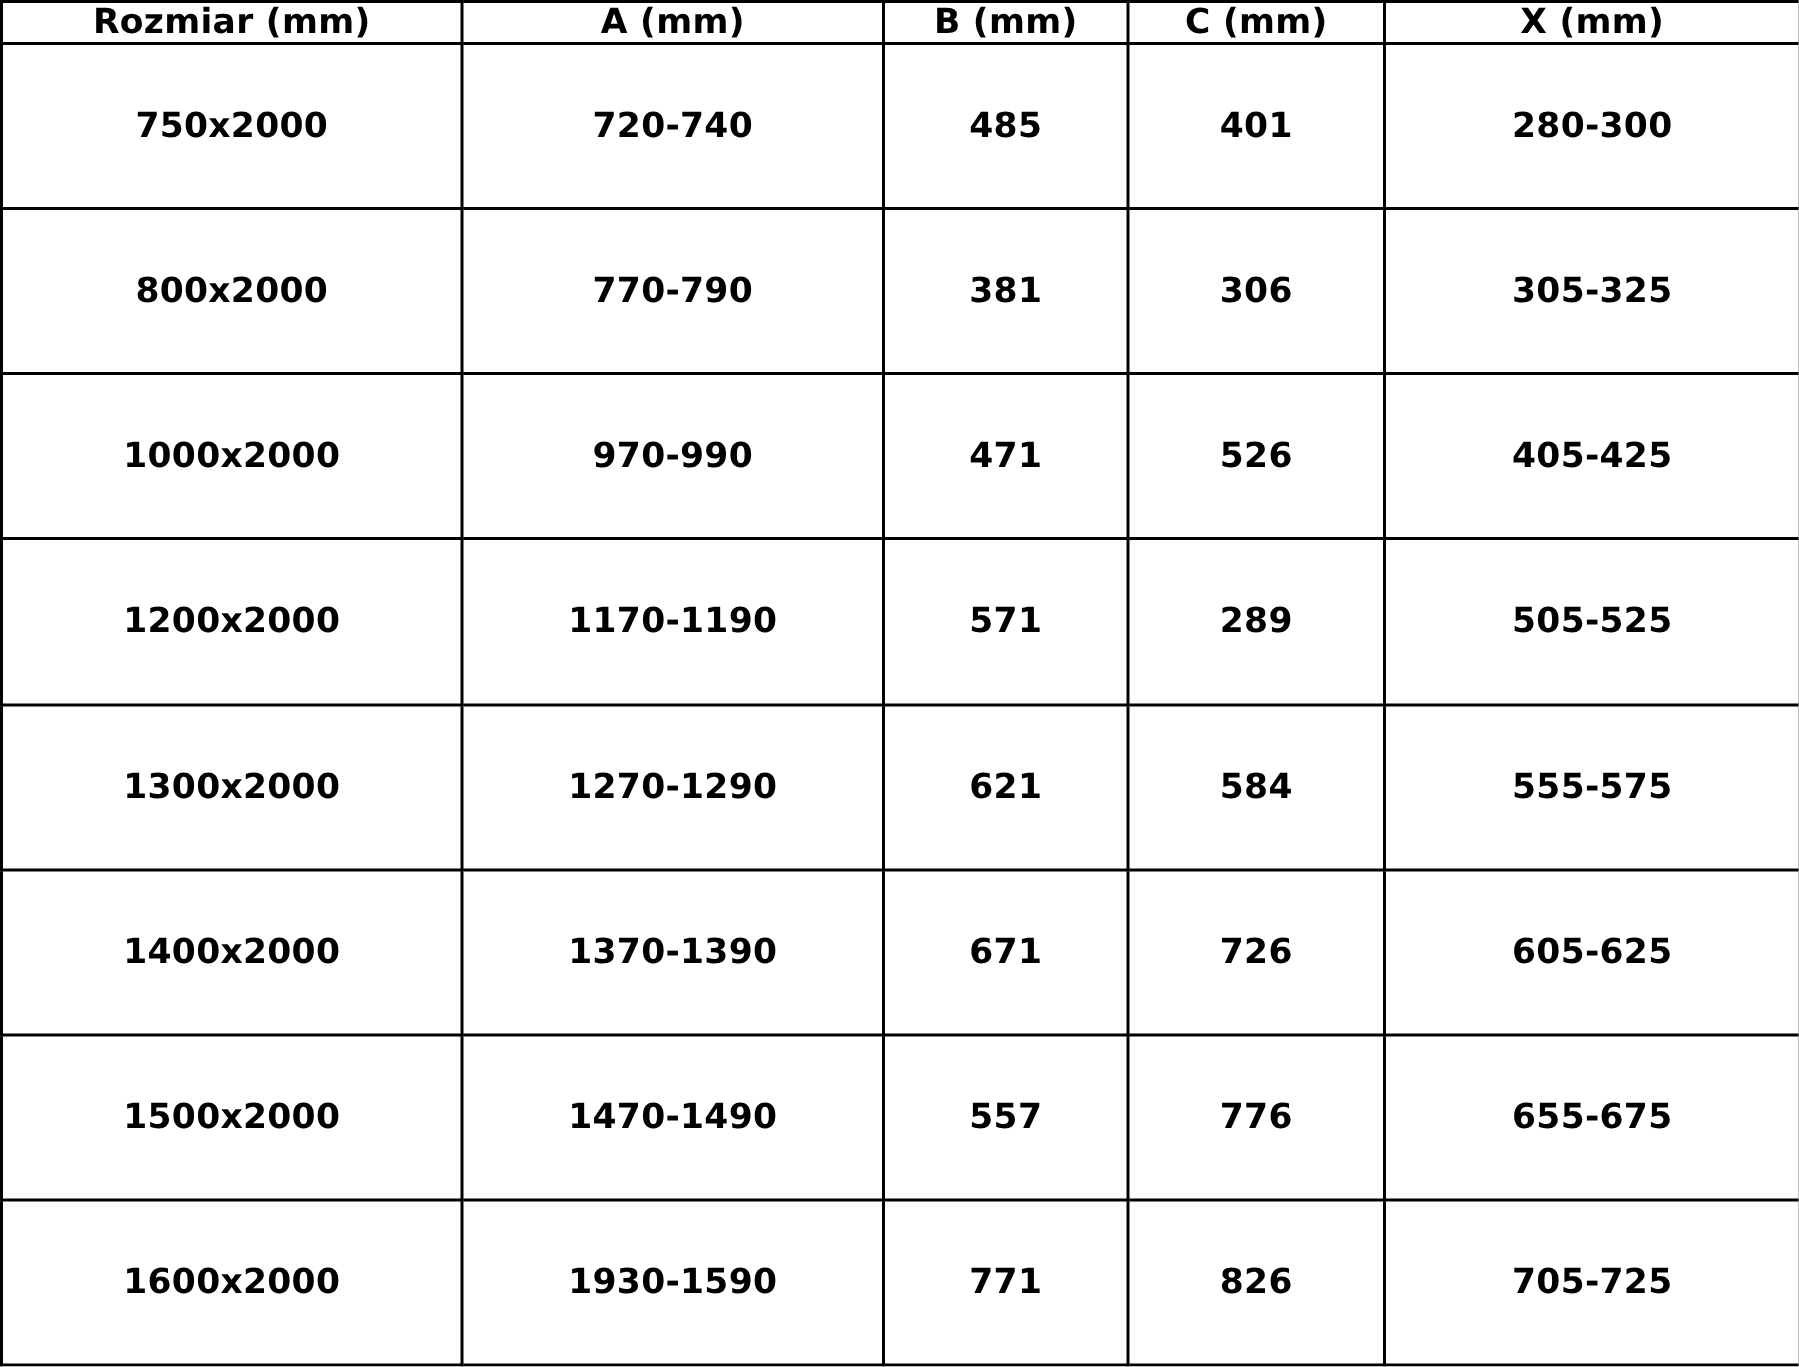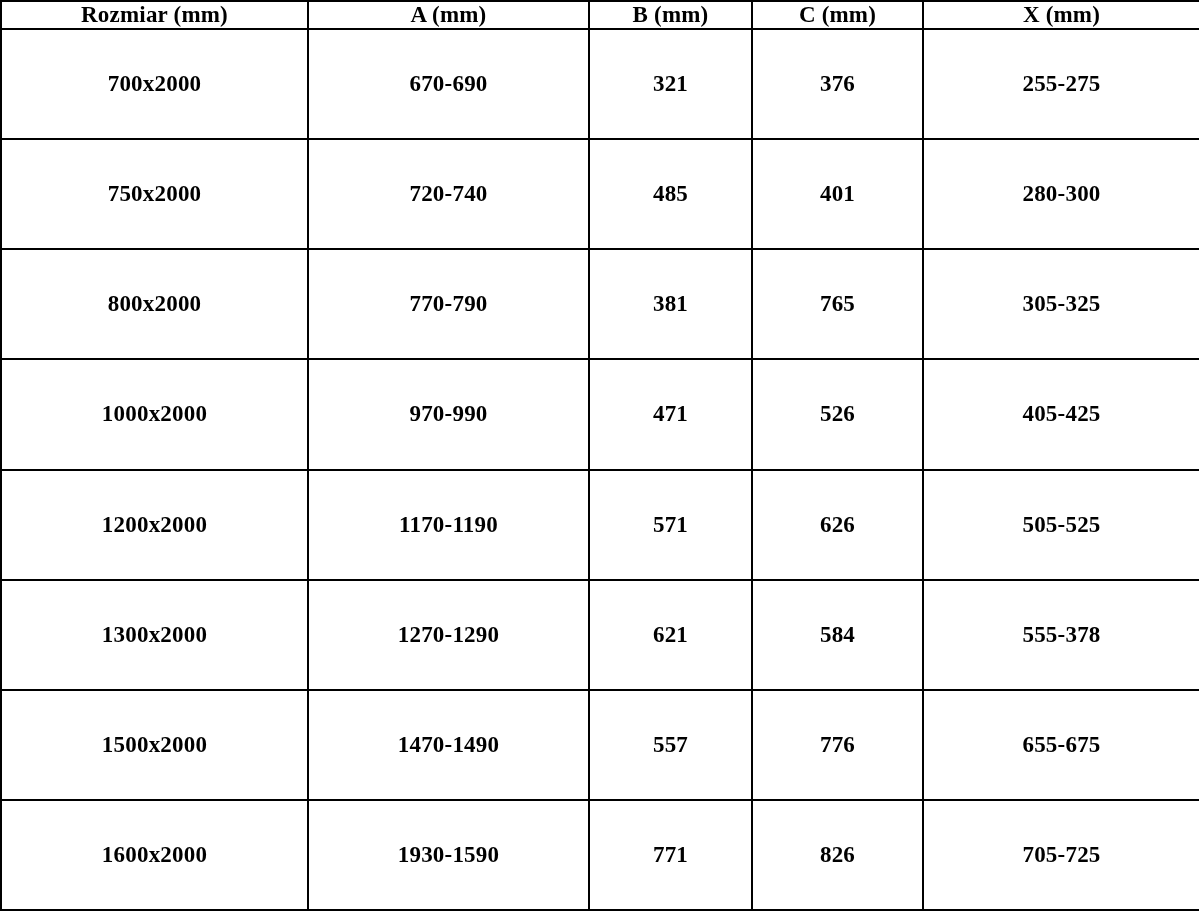--- a/index.html
+++ b/index.html
@@ -11,21 +11,20 @@
     width: 1199px;
     height: 911px;
     font-family: "DejaVu Sans", sans-serif;
     color: #000000;
     overflow: hidden;
   }
   .table-wrap {
     width: 1199px;
     height: 911px;
     box-sizing: border-box;
-    font-family: Liberation Serif, serif;
   }
   table.size-table {
     border-collapse: collapse;
     width: 1199px;
     height: 911px;
     table-layout: fixed;
   }
   table.size-table th,
   table.size-table td {
     border: 2px solid #000000;
@@ -68,60 +67,60 @@
       <tr>
         <th>Rozmiar (mm)</th>
         <th>A (mm)</th>
         <th>B (mm)</th>
         <th>C (mm)</th>
         <th>X (mm)</th>
       </tr>
     </thead>
     <tbody>
       <tr>
-        <td>700x2000</td>
-        <td>670-690</td>
-        <td>321</td>
-        <td>376</td>
-        <td>255-275</td>
-      </tr>
-      <tr>
         <td>750x2000</td>
         <td>720-740</td>
         <td>485</td>
         <td>401</td>
         <td>280-300</td>
       </tr>
       <tr>
         <td>800x2000</td>
         <td>770-790</td>
         <td>381</td>
-        <td>765</td>
+        <td>306</td>
         <td>305-325</td>
       </tr>
       <tr>
         <td>1000x2000</td>
         <td>970-990</td>
         <td>471</td>
         <td>526</td>
         <td>405-425</td>
       </tr>
       <tr>
         <td>1200x2000</td>
         <td>1170-1190</td>
         <td>571</td>
-        <td>626</td>
+        <td>289</td>
         <td>505-525</td>
       </tr>
       <tr>
         <td>1300x2000</td>
         <td>1270-1290</td>
         <td>621</td>
         <td>584</td>
-        <td>555-378</td>
+        <td>555-575</td>
+      </tr>
+      <tr>
+        <td>1400x2000</td>
+        <td>1370-1390</td>
+        <td>671</td>
+        <td>726</td>
+        <td>605-625</td>
       </tr>
       <tr>
         <td>1500x2000</td>
         <td>1470-1490</td>
         <td>557</td>
         <td>776</td>
         <td>655-675</td>
       </tr>
       <tr>
         <td>1600x2000</td>

